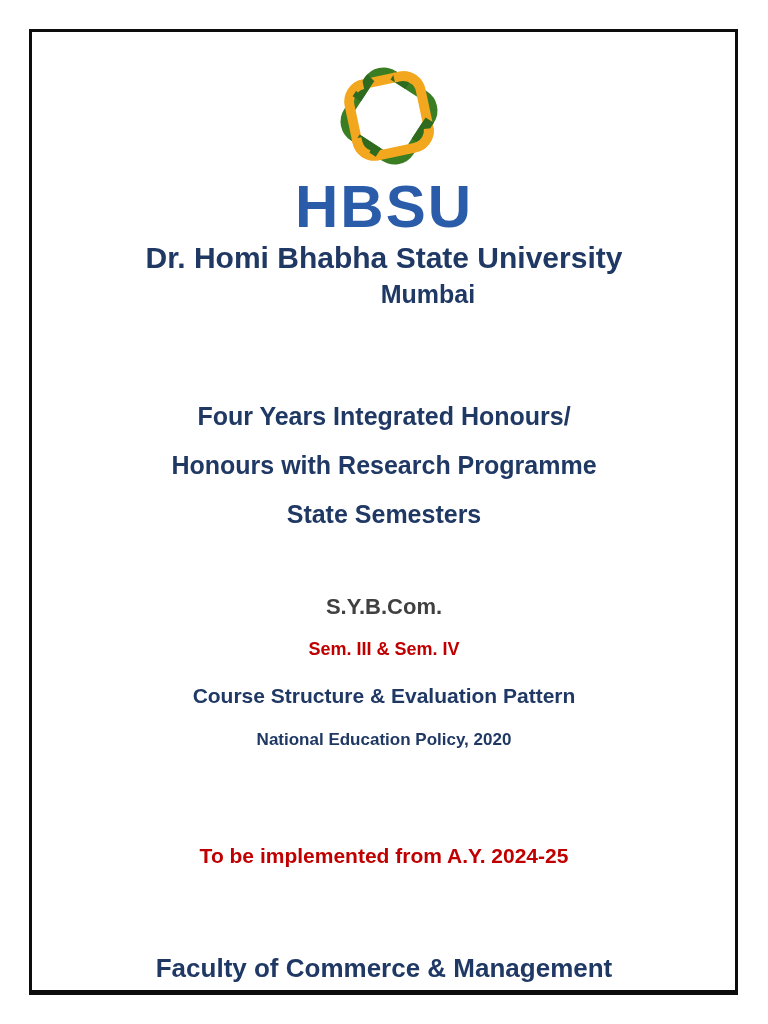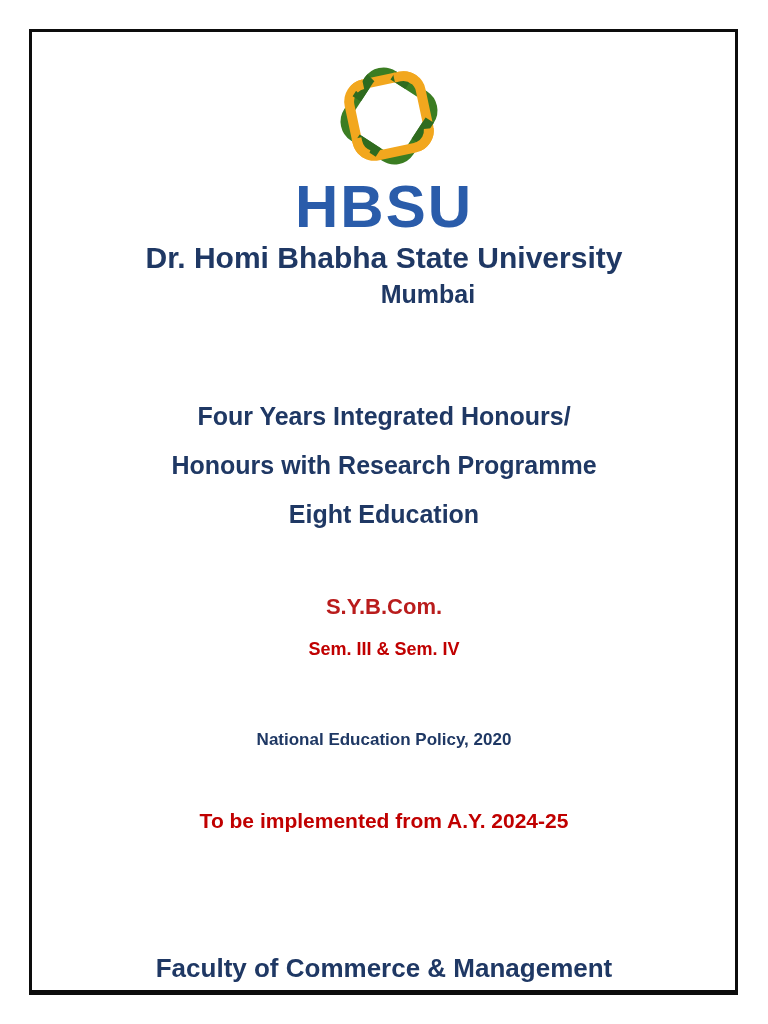--- a/index.html
+++ b/index.html
@@ -33,25 +33,25 @@
     display:flex;justify-content:center;
   }
   .logo-wrap svg{display:block;margin-left:10px;}
   .acronym{top:172px;font-size:60px;letter-spacing:2px;color:#2A5CAA;}
   .university{top:241px;font-size:30px;color:#1F3864;}
   .city{top:280px;font-size:25px;color:#1F3864;padding-left:44px;}
   .degree{top:352px;font-size:25px;color:#C00000;}
   .prog1{top:402px;font-size:25px;color:#1F3864;}
   .prog2{top:451px;font-size:25px;color:#1F3864;}
   .prog3{top:500px;font-size:25px;color:#1F3864;}
-  .year{top:594px;font-size:22px;color:#b91c1c;}
+  .year{top:594px;font-size:22px;color:#404040;}
   .sems{top:639px;font-size:18px;color:#C00000;}
   .structure{top:684px;font-size:21px;color:#1F3864;}
   .policy{top:730px;font-size:17px;color:#1F3864;}
-  .implement{top:809px;font-size:21px;color:#C00000;}
+  .implement{top:844px;font-size:21px;color:#C00000;}
   .faculty{top:953px;font-size:26px;color:#1F3864;}
 </style>
 </head>
 <body>
 
 <div class="page">
 
   <div class="page-border"></div>
 
   <div class="logo-wrap">
@@ -73,26 +73,27 @@
 
   <div class="center-line university">Dr. Homi Bhabha State University</div>
 
   <div class="center-line city">Mumbai</div>
 
 
   <div class="center-line prog1">Four Years Integrated Honours/</div>
 
   <div class="center-line prog2">Honours with Research Programme</div>
 
-  <div class="center-line prog3">Eight Education</div>
+  <div class="center-line prog3">State Semesters</div>
 
   <div class="center-line year">S.Y.B.Com.</div>
 
   <div class="center-line sems">Sem. III &amp; Sem. IV</div>
 
+  <div class="center-line structure">Course Structure &amp; Evaluation Pattern</div>
 
   <div class="center-line policy">National Education Policy, 2020</div>
 
   <div class="center-line implement">To be implemented from A.Y. 2024-25</div>
 
   <div class="center-line faculty">Faculty of Commerce &amp; Management</div>
 
 </div>
 
 </body></html>

